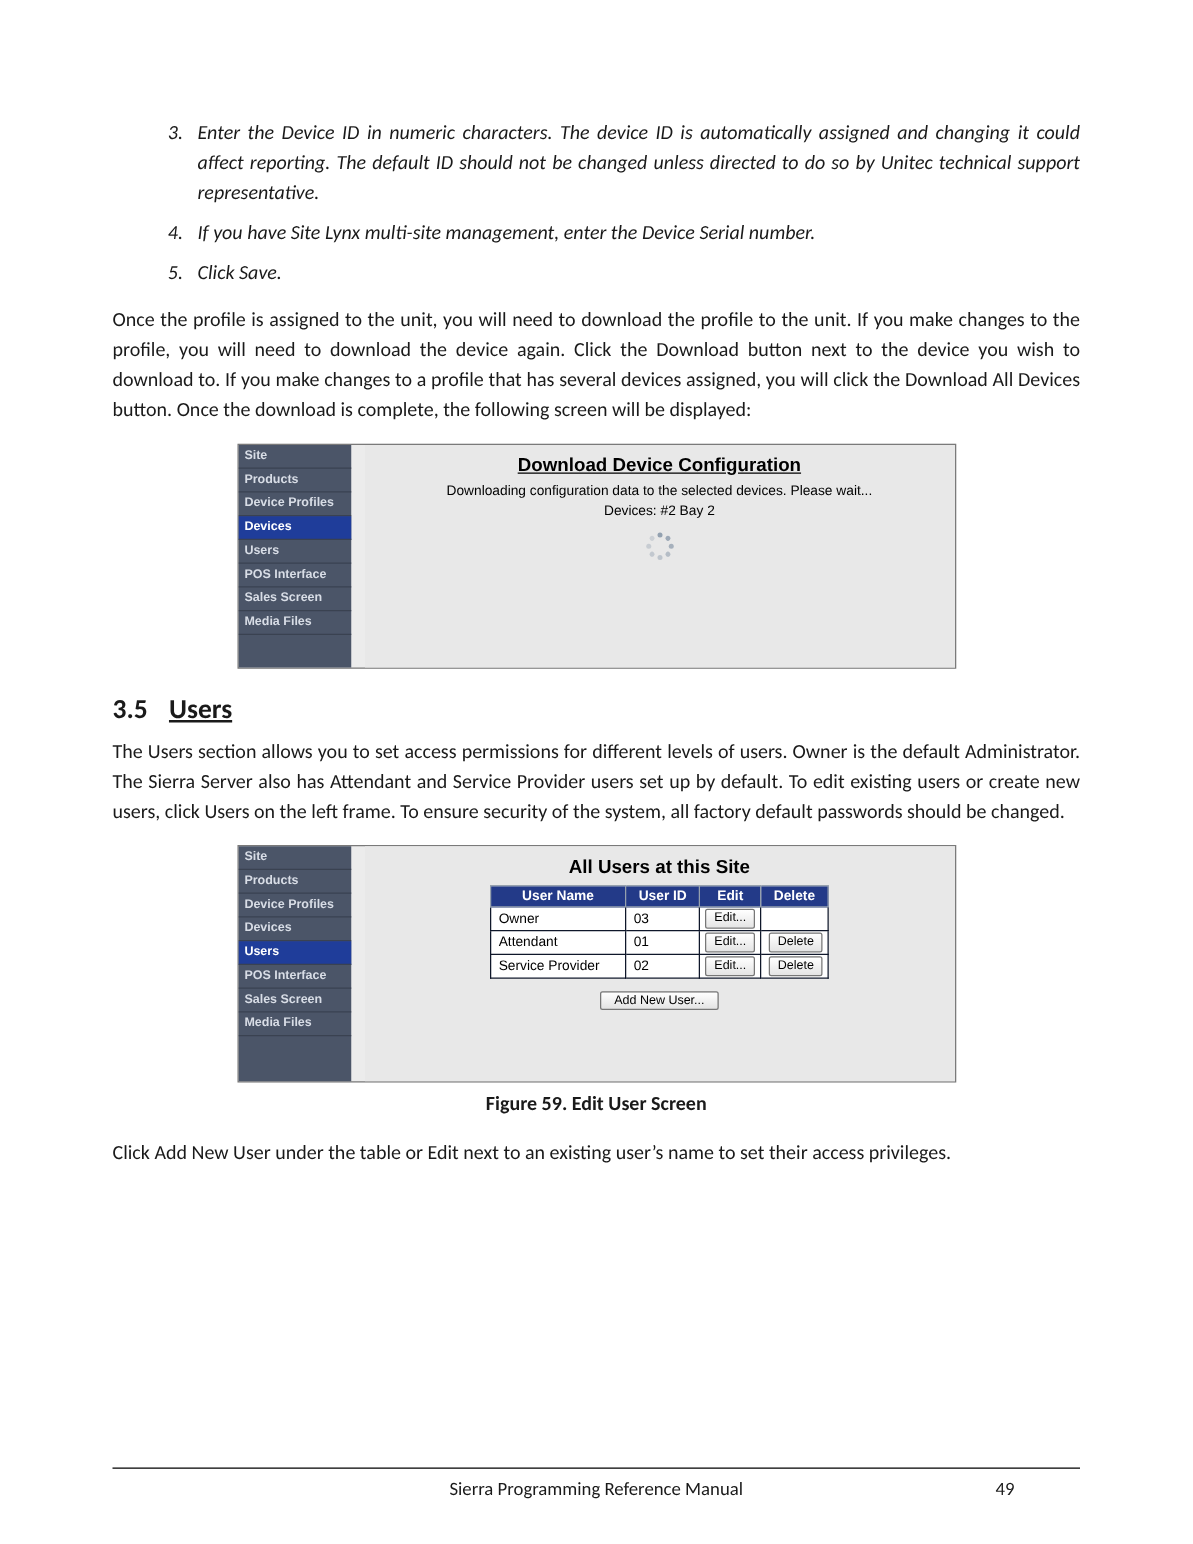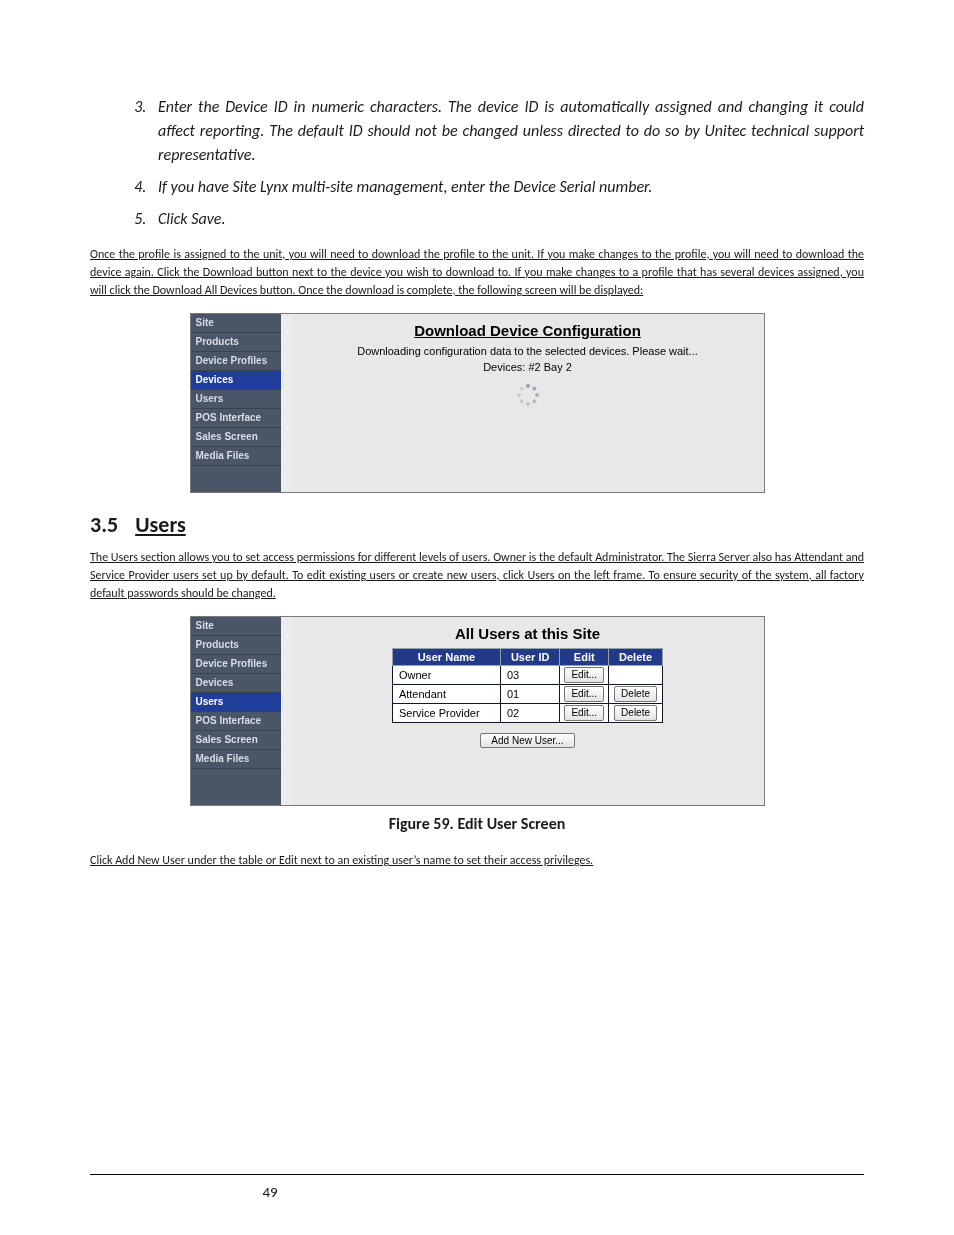--- a/index.html
+++ b/index.html
@@ -19,25 +19,24 @@
   ol.steps {
     margin: 0 0 14px 0;
     padding-left: 60px;
     font-size: 16px;
     line-height: 1.5;
     text-align: justify;
     font-style: italic;
   }
   ol.steps li { margin-bottom: 8px; padding-left: 8px; }
   .para {
-    font-size: 12px;
+    font-size: 16px;
     line-height: 1.5;
     text-align: justify;
     margin: 0 0 14px 0;
-    text-decoration: underline;
   }
   .caption {
     text-align: center;
     font-weight: 700;
     font-size: 16px;
     margin: 8px 0 18px 0;
   }
   h2.section {
     font-size: 22px;
     font-weight: 700;
@@ -127,21 +126,21 @@
     font-weight: 700;
     padding: 2px 10px;
     border: 1px solid #95a0ad;
     text-align: center;
   }
   .users-tbl td {
     border: 1px solid #0f172a;
     padding: 1px 6px;
     text-align: left;
   }
-  .users-tbl td.btncell { text-align: center; padding: 1px 4px; }
+  .users-tbl td.btncell { text-align: right; padding: 1px 4px; }
   .mini-btn {
     display: inline-block;
     font-size: 10px;
     padding: 0 6px;
     line-height: 14px;
     border: 1px solid #777;
     background: linear-gradient(#fff,#e4e4e4);
     border-radius: 2px;
   }
   .add-btn {
@@ -264,15 +263,16 @@
       <span class="add-btn">Add New User...</span>
     </div>
   </div>
   <div class="caption">Figure 59. Edit User Screen</div>
 
   <p class="para">Click Add New User under the table or Edit next to an existing user’s name to set their access privileges.</p>
 
   <div class="footer-rule"></div>
   <div class="footer">
     <div style="width:120px"></div>
+    <div class="ftitle">Sierra Programming Reference Manual</div>
     <div class="fpage">49</div>
   </div>
 </div>
 
 </body></html>

